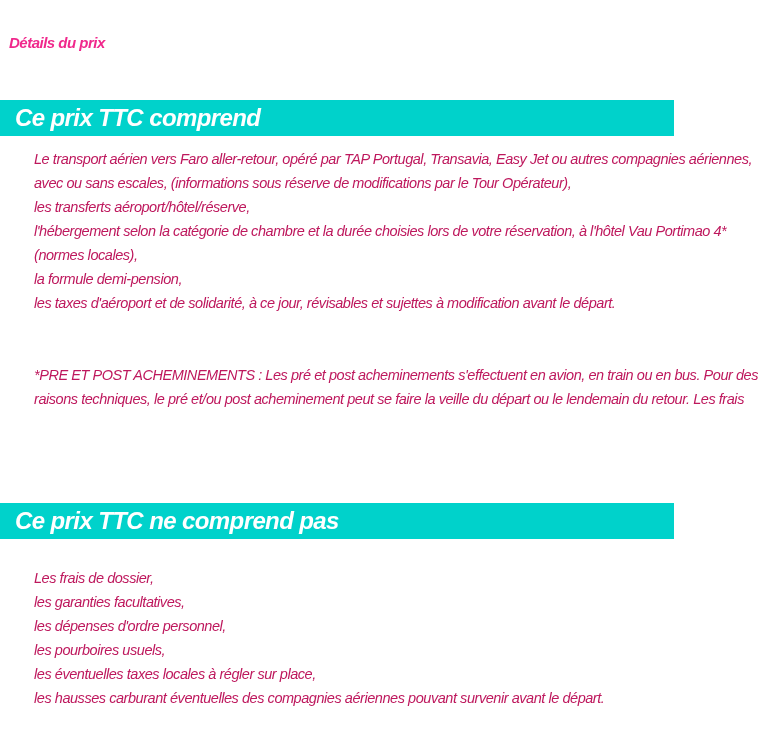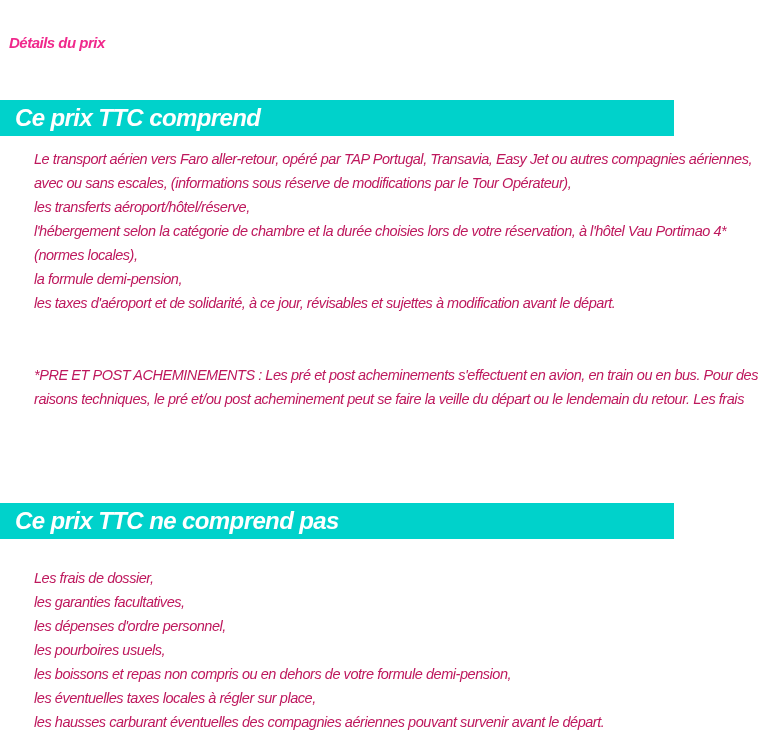--- a/index.html
+++ b/index.html
@@ -91,16 +91,15 @@
 
 <div class="section-bar bar2">
   <h2>Ce prix TTC ne comprend pas</h2>
 </div>
 
 <div class="text-block block3">
   <span class="line">Les frais de dossier,</span>
   <span class="line">les garanties facultatives,</span>
   <span class="line">les dépenses d'ordre personnel,</span>
   <span class="line">les pourboires usuels,</span>
-  <span class="line">les boissons et repas non compris ou en dehors de votre formule demi-pension,</span>
   <span class="line">les éventuelles taxes locales à régler sur place,</span>
   <span class="line">les hausses carburant éventuelles des compagnies aériennes pouvant survenir avant le départ.</span>
 </div>
 
 </body></html>

